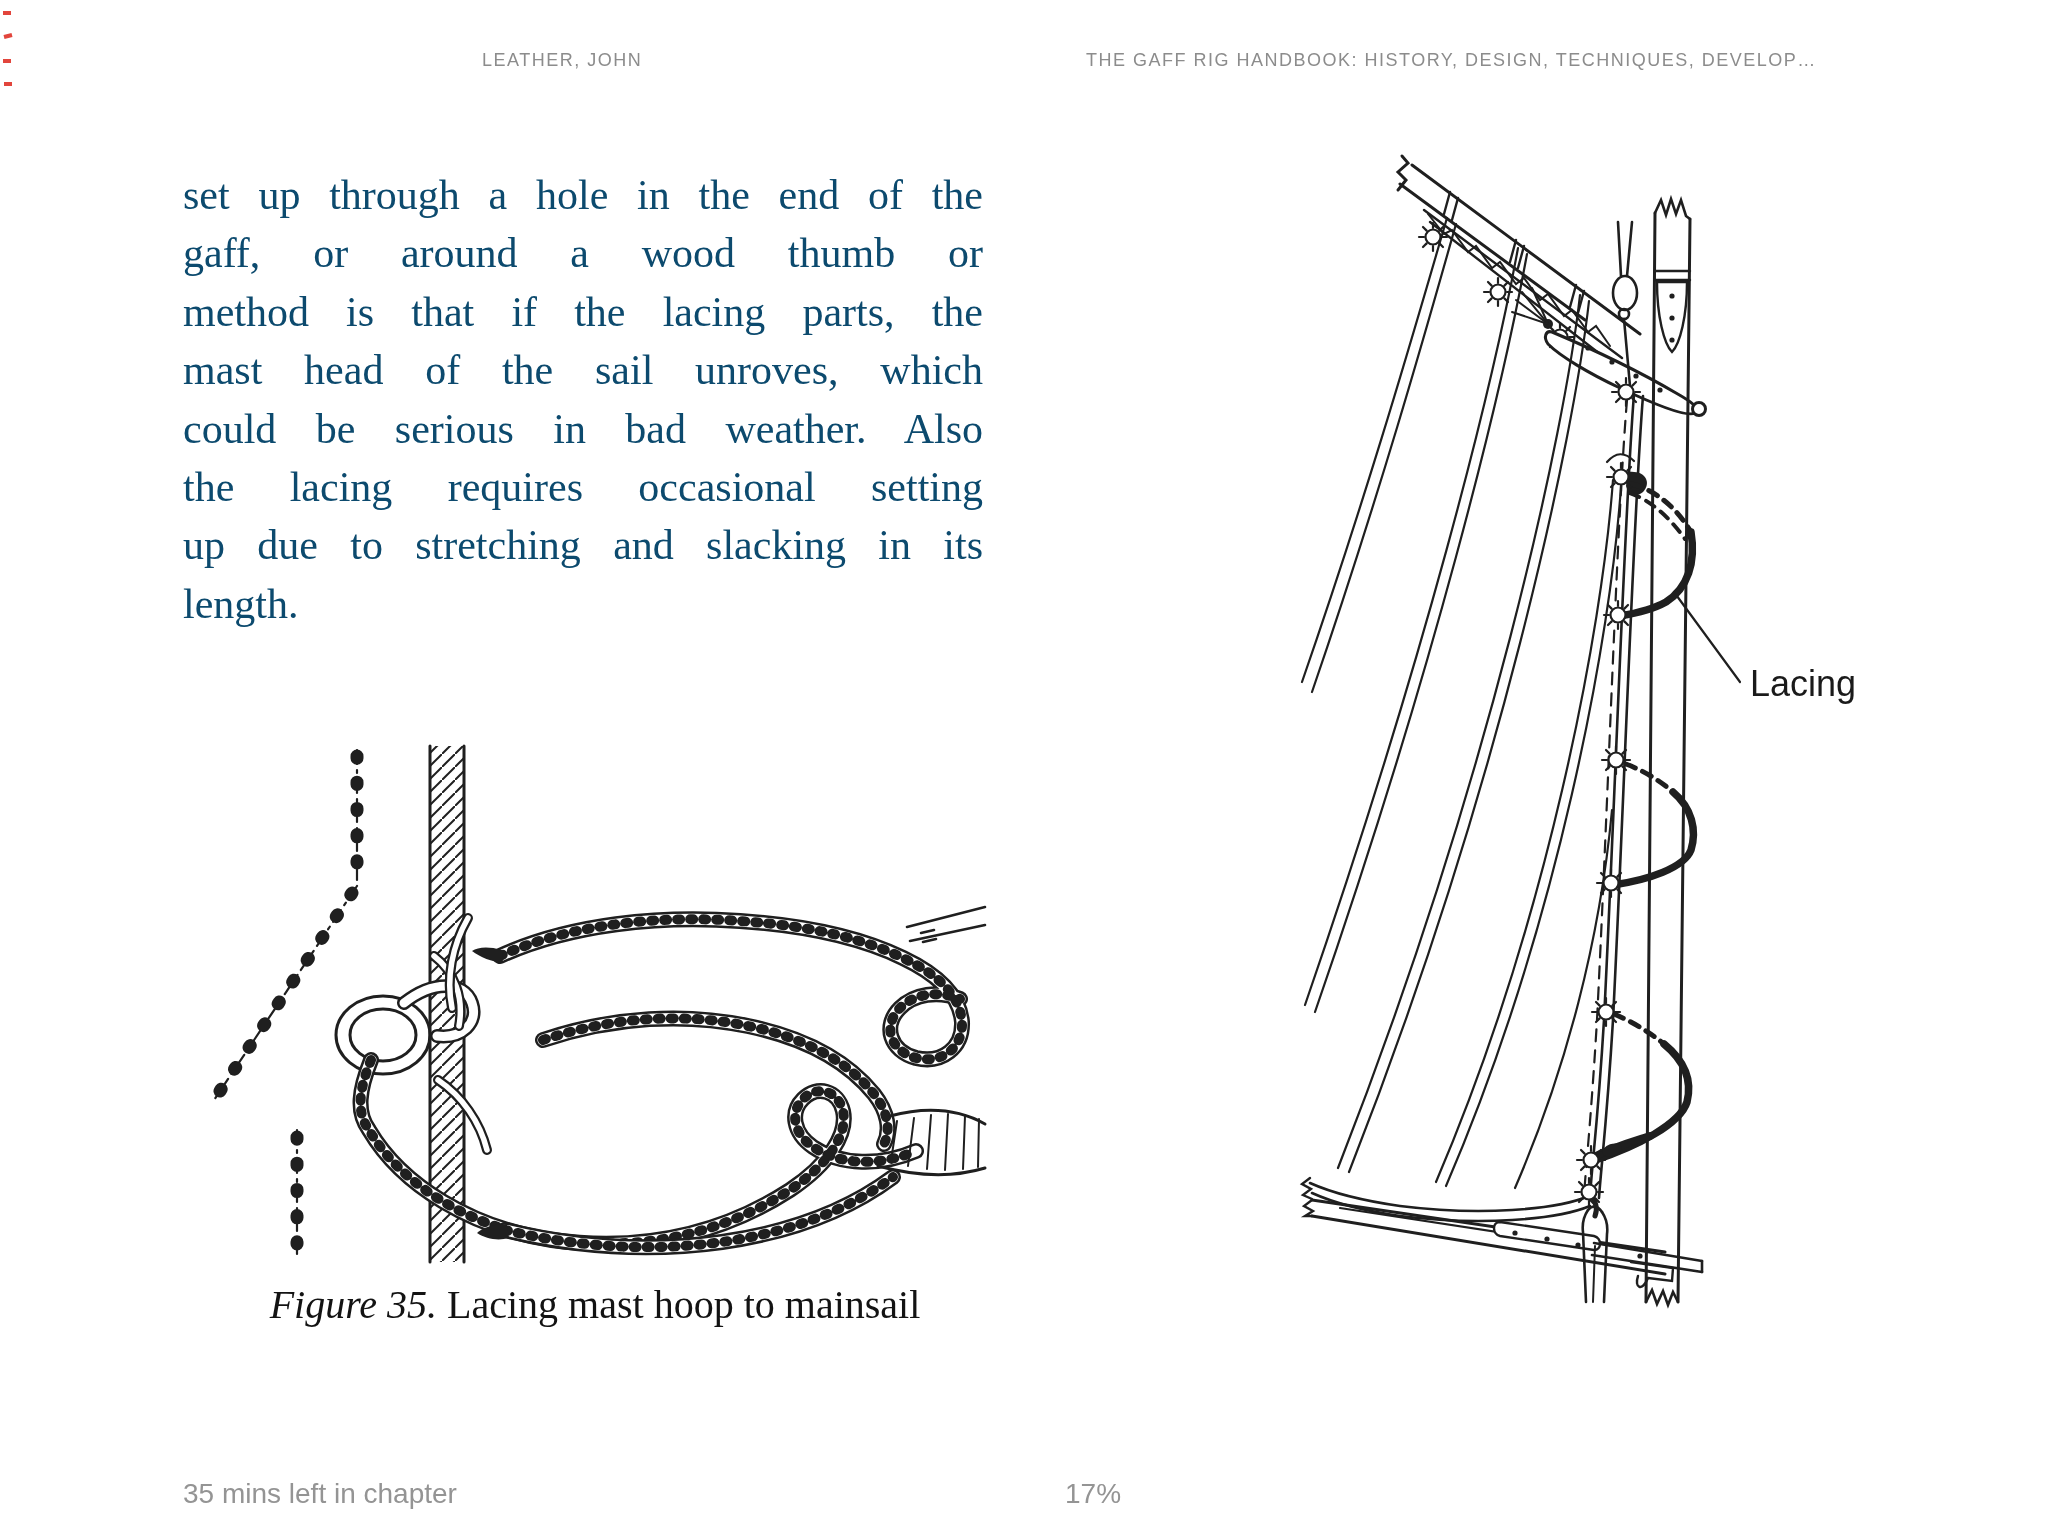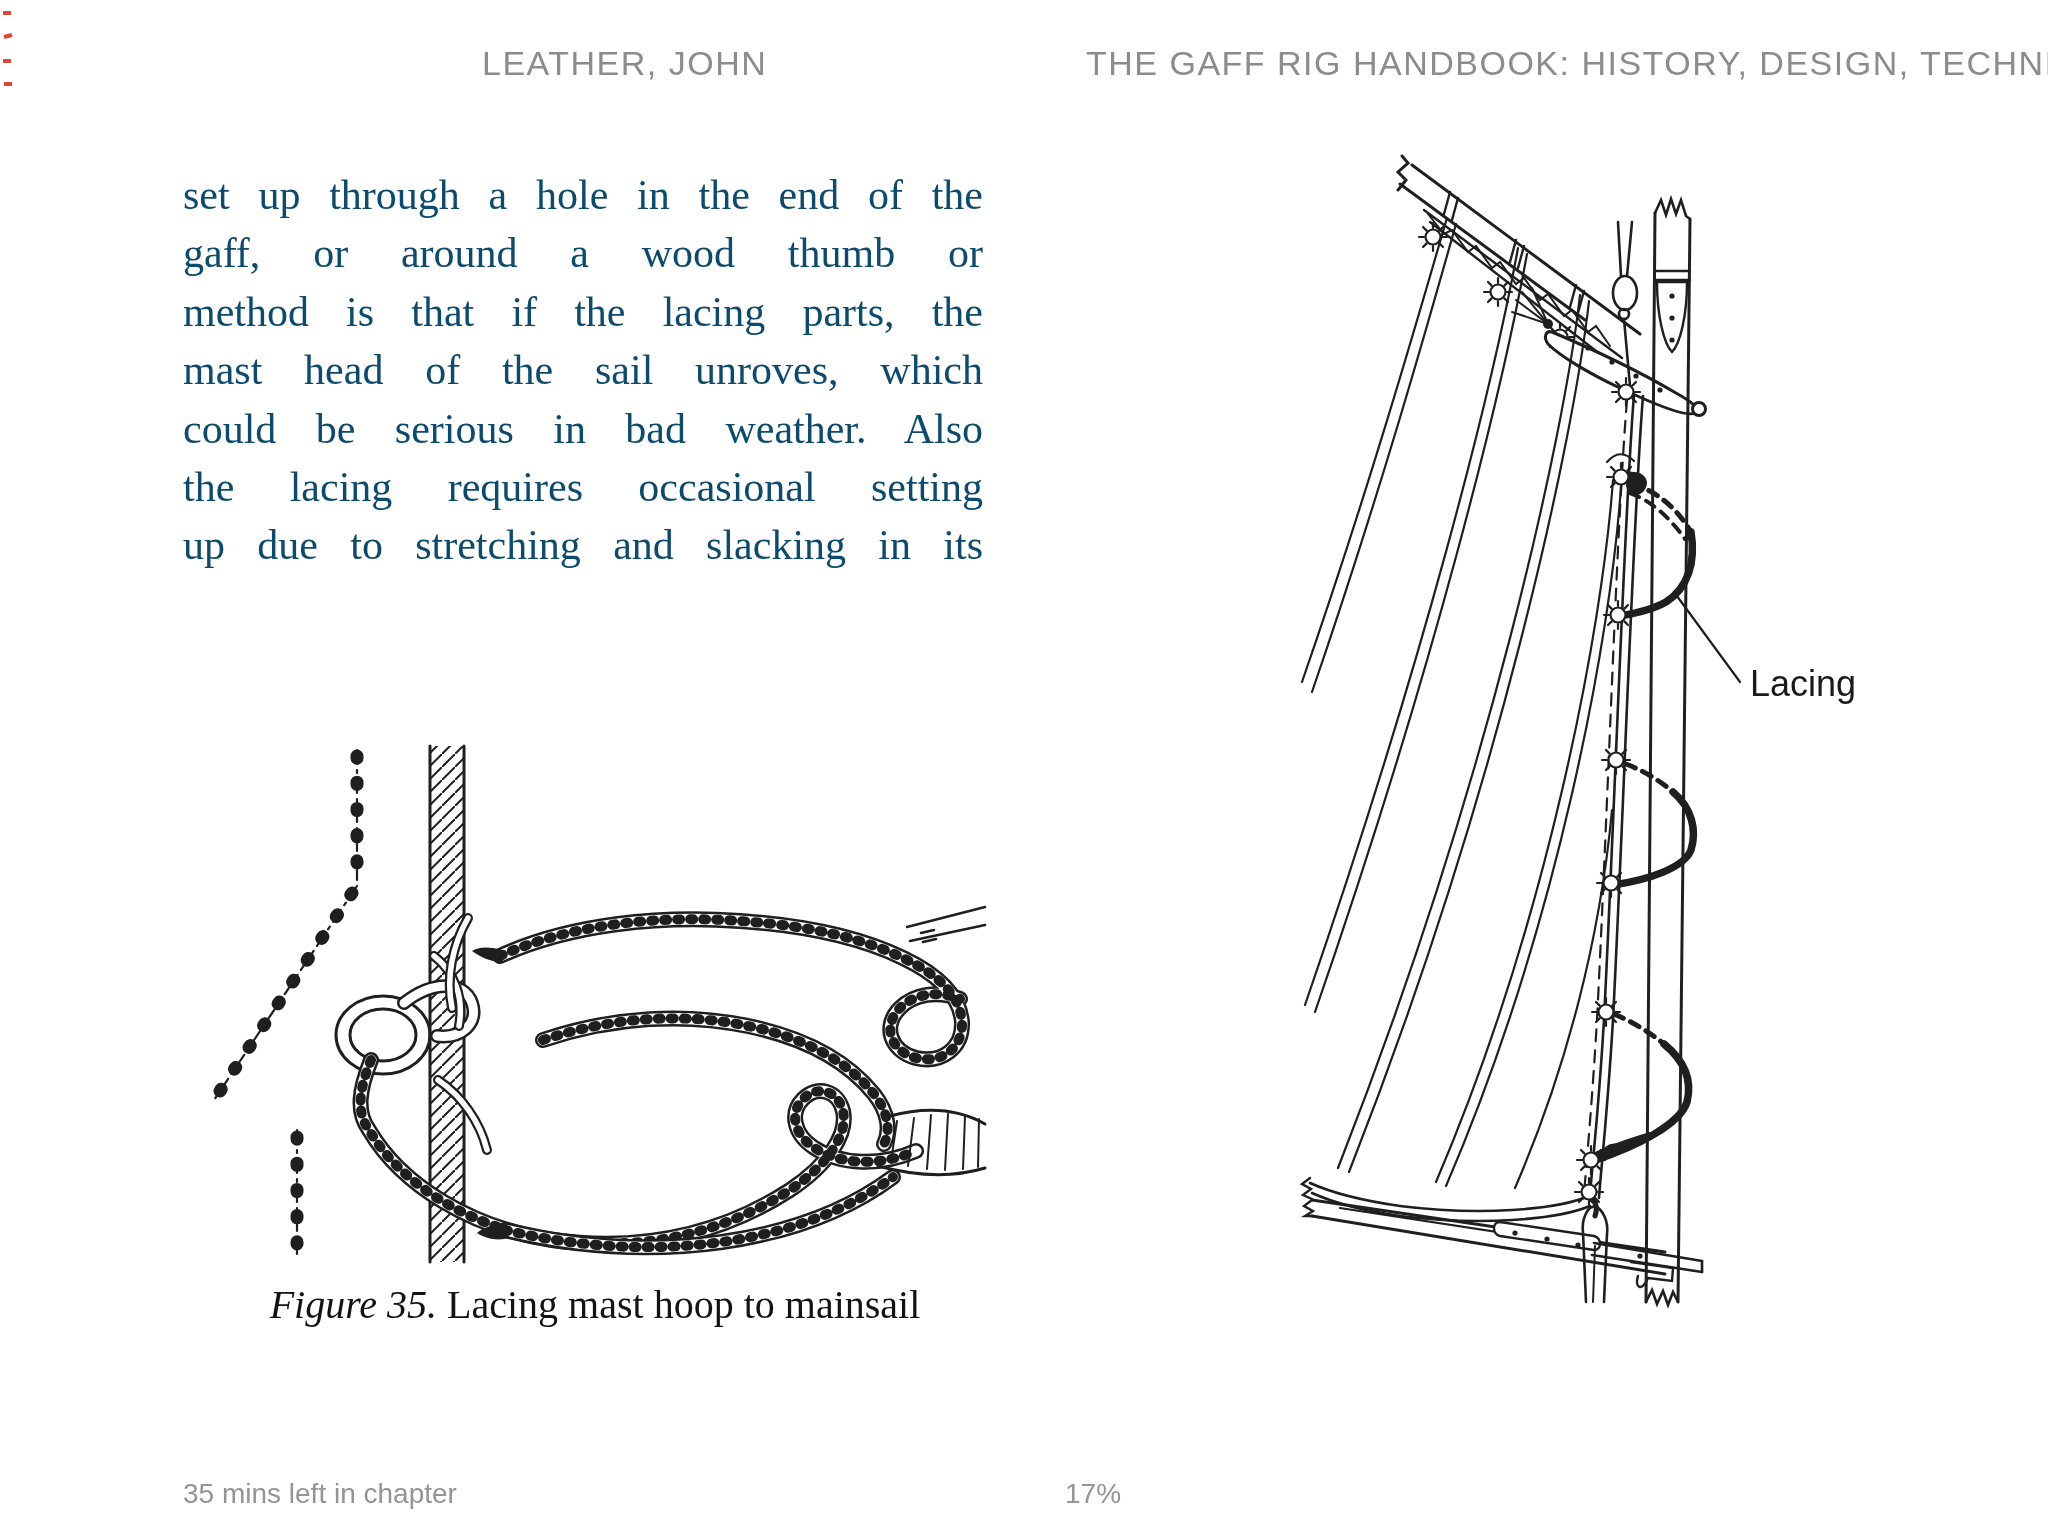--- a/index.html
+++ b/index.html
@@ -1,21 +1,21 @@
 <!DOCTYPE html>
 <html><head>
 <meta charset="utf-8">
 <style>
   html,body{margin:0;padding:0;}
   body{width:2048px;height:1536px;position:relative;background:#ffffff;overflow:hidden;
        font-family:"Liberation Sans", sans-serif;}
   .page{position:absolute;top:0;height:1536px;}
   #leftPage{left:0;width:1024px;}
   #rightPage{left:1024px;width:1024px;}
-  .runhead{position:absolute;top:44px;font-size:34px;letter-spacing:1.5px;color:#8c8c8c;
+  .runhead{position:absolute;top:50px;font-size:18px;letter-spacing:1.5px;color:#8c8c8c;
            white-space:nowrap;font-weight:400;}
   #headAuthor{left:482px;}
   #headTitle{left:1086px;}
   #bodyText{position:absolute;left:183px;top:166px;width:800px;
             font-family:"Liberation Serif", serif;font-size:42px;line-height:58.4px;color:#0c4a6e;}
   .bline{text-align:justify;text-align-last:justify;}
   .bline.lastline{text-align-last:left;}
   #caption{position:absolute;left:183px;top:1281px;width:800px;text-align:center;
            font-family:"Liberation Serif", serif;font-size:40px;color:#131313;}
   #caption .fig{font-style:italic;margin-left:24px;}
@@ -35,20 +35,21 @@
 <div class="runhead" id="headTitle">THE GAFF RIG HANDBOOK: HISTORY, DESIGN, TECHNIQUES, DEVELOP…</div>
 
 <div id="bodyText">
     <div class="bline">set up through a hole in the end of the</div>
     <div class="bline">gaff, or around a wood thumb or</div>
     <div class="bline">method is that if the lacing parts, the</div>
     <div class="bline">mast head of the sail unroves, which</div>
     <div class="bline">could be serious in bad weather. Also</div>
     <div class="bline">the lacing requires occasional setting</div>
     <div class="bline">up due to stretching and slacking in its</div>
+    <div class="bline lastline">length.</div>
   </div>
 
 <div id="caption">
   <span class="fig">Figure 35.</span><span> Lacing mast hoop to mainsail</span>
 </div>
 
 <div class="footer" id="footLeft">35 mins left in chapter</div>
 <div class="footer" id="footRight">17%</div>
 
 <svg id="art" width="2048" height="1536" viewBox="0 0 2048 1536">

